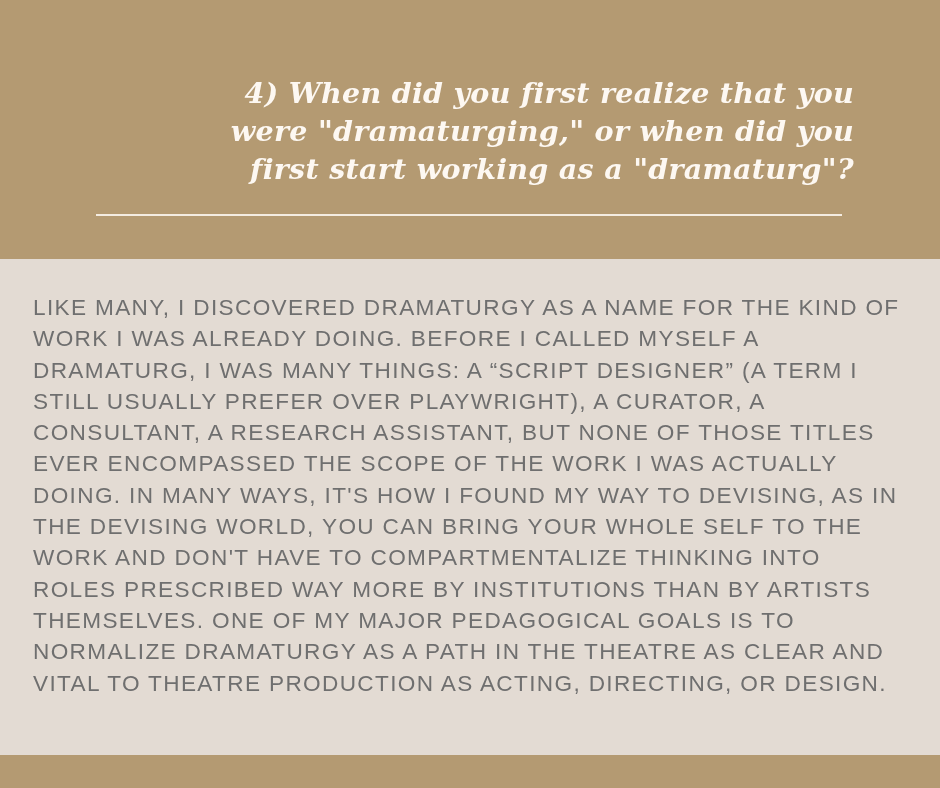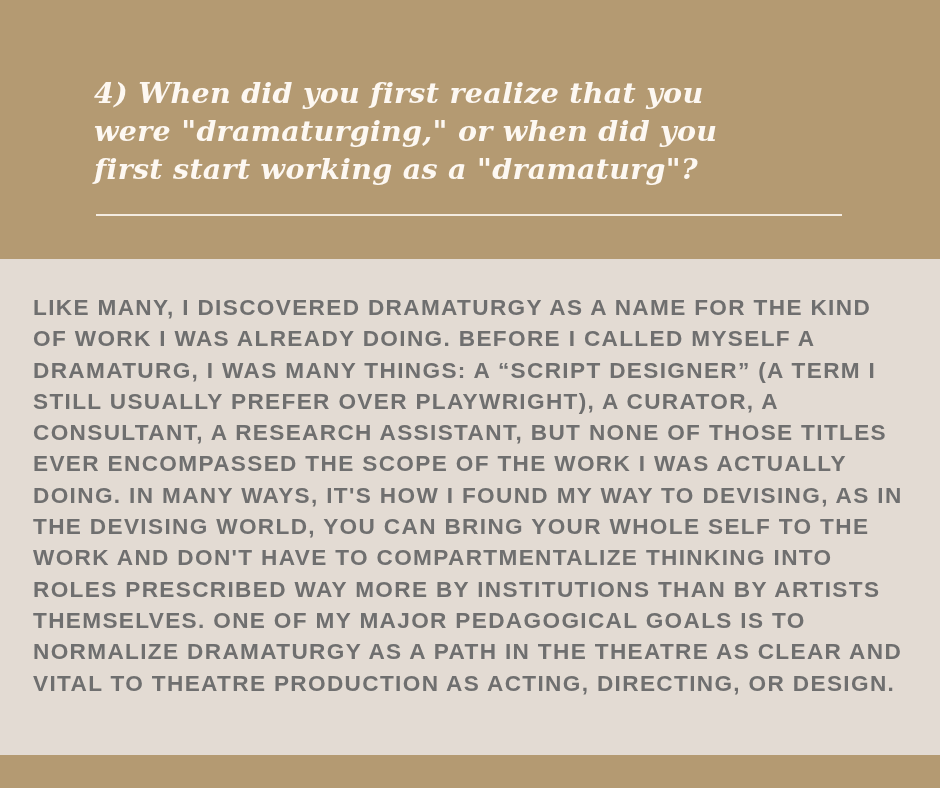--- a/index.html
+++ b/index.html
@@ -21,20 +21,21 @@
     box-sizing: border-box;
   }
   .question-band {
     position: absolute;
     left: 0;
     top: 0;
     width: 940px;
     height: 259px;
     background: #b49a72;
     box-sizing: border-box;
+    text-align: right;
   }
   .question-text {
     position: absolute;
     left: 94px;
     top: 74px;
     width: 760px;
     font-family: "DejaVu Serif", "Liberation Serif", serif;
     font-style: italic;
     font-weight: 700;
     font-size: 28.5px;
@@ -52,21 +53,20 @@
     background: #f4ece1;
   }
   .answer-band {
     position: absolute;
     left: 0;
     top: 259px;
     width: 940px;
     height: 496px;
     background: #e3dbd3;
     box-sizing: border-box;
-    font-weight: bold;
   }
   .answer-text {
     position: absolute;
     left: 33px;
     top: 33px;
     width: 872px;
     font-family: "Liberation Sans", sans-serif;
     font-size: 22.6px;
     line-height: 31.3px;
     letter-spacing: 1.35px;

